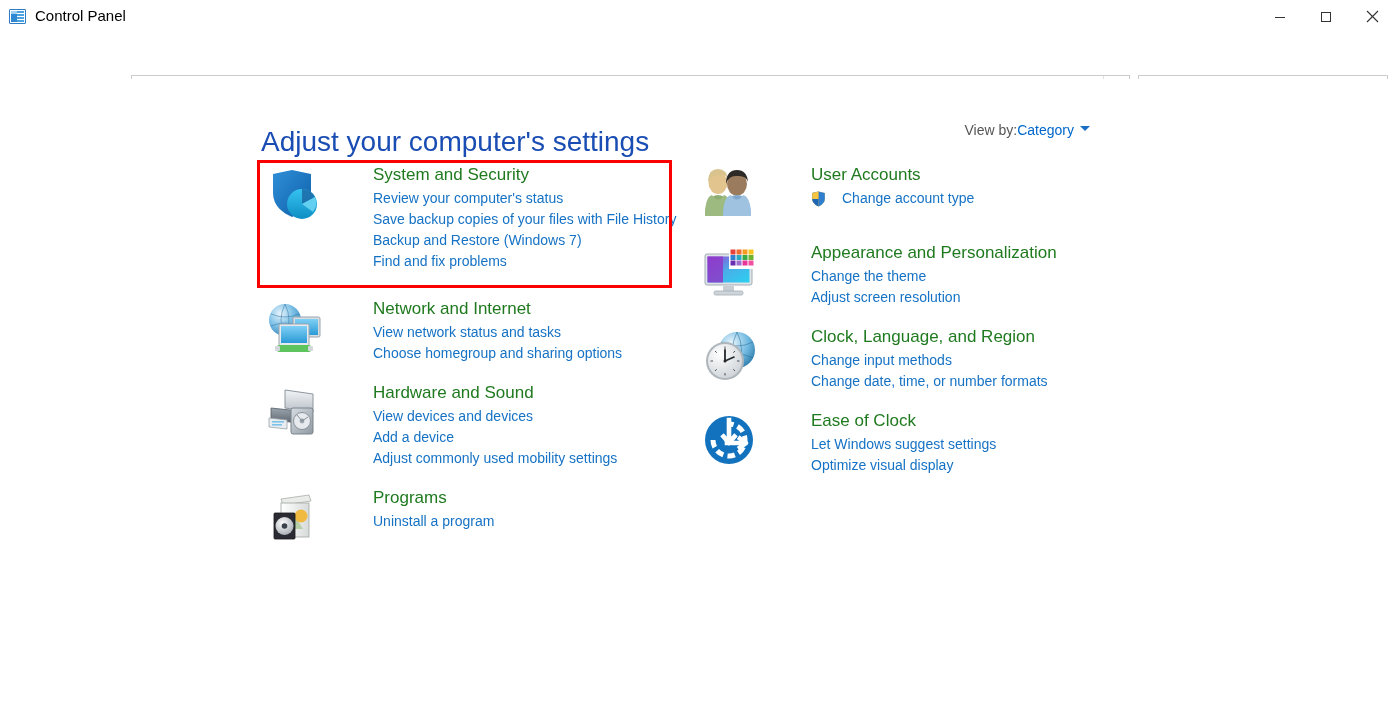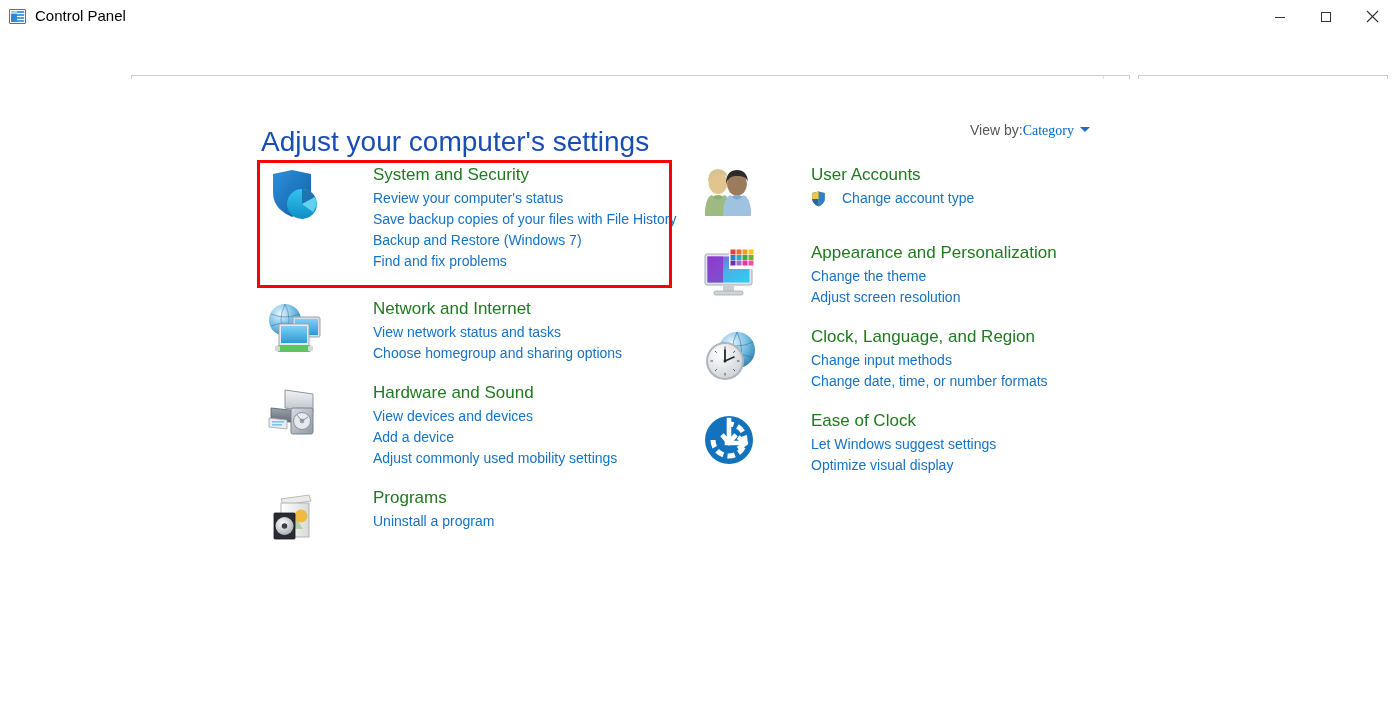--- a/index.html
+++ b/index.html
@@ -134,21 +134,21 @@
 
   #viewby {
     position: absolute; right: 305px; top: 29px;
     display: flex; align-items: baseline; 
     white-space: nowrap;
     margin-top: 14px;
   }
   #viewby-label { font-size: 14px; color: #555555; }
   #viewby-value {
     font-size: 14px; color: #0066cc; cursor: default;
-    display: inline-flex; align-items: center; gap: 6px; font-family: Liberation Serif, serif;
+    display: inline-flex; align-items: center; gap: 6px;
   }
   .caret-down {
     width: 0; height: 0;
     border-left: 5px solid transparent;
     border-right: 5px solid transparent;
     border-top: 5px solid #1a6fc4;
     display: inline-block; position: relative; top: -2px;
   }
 
   

